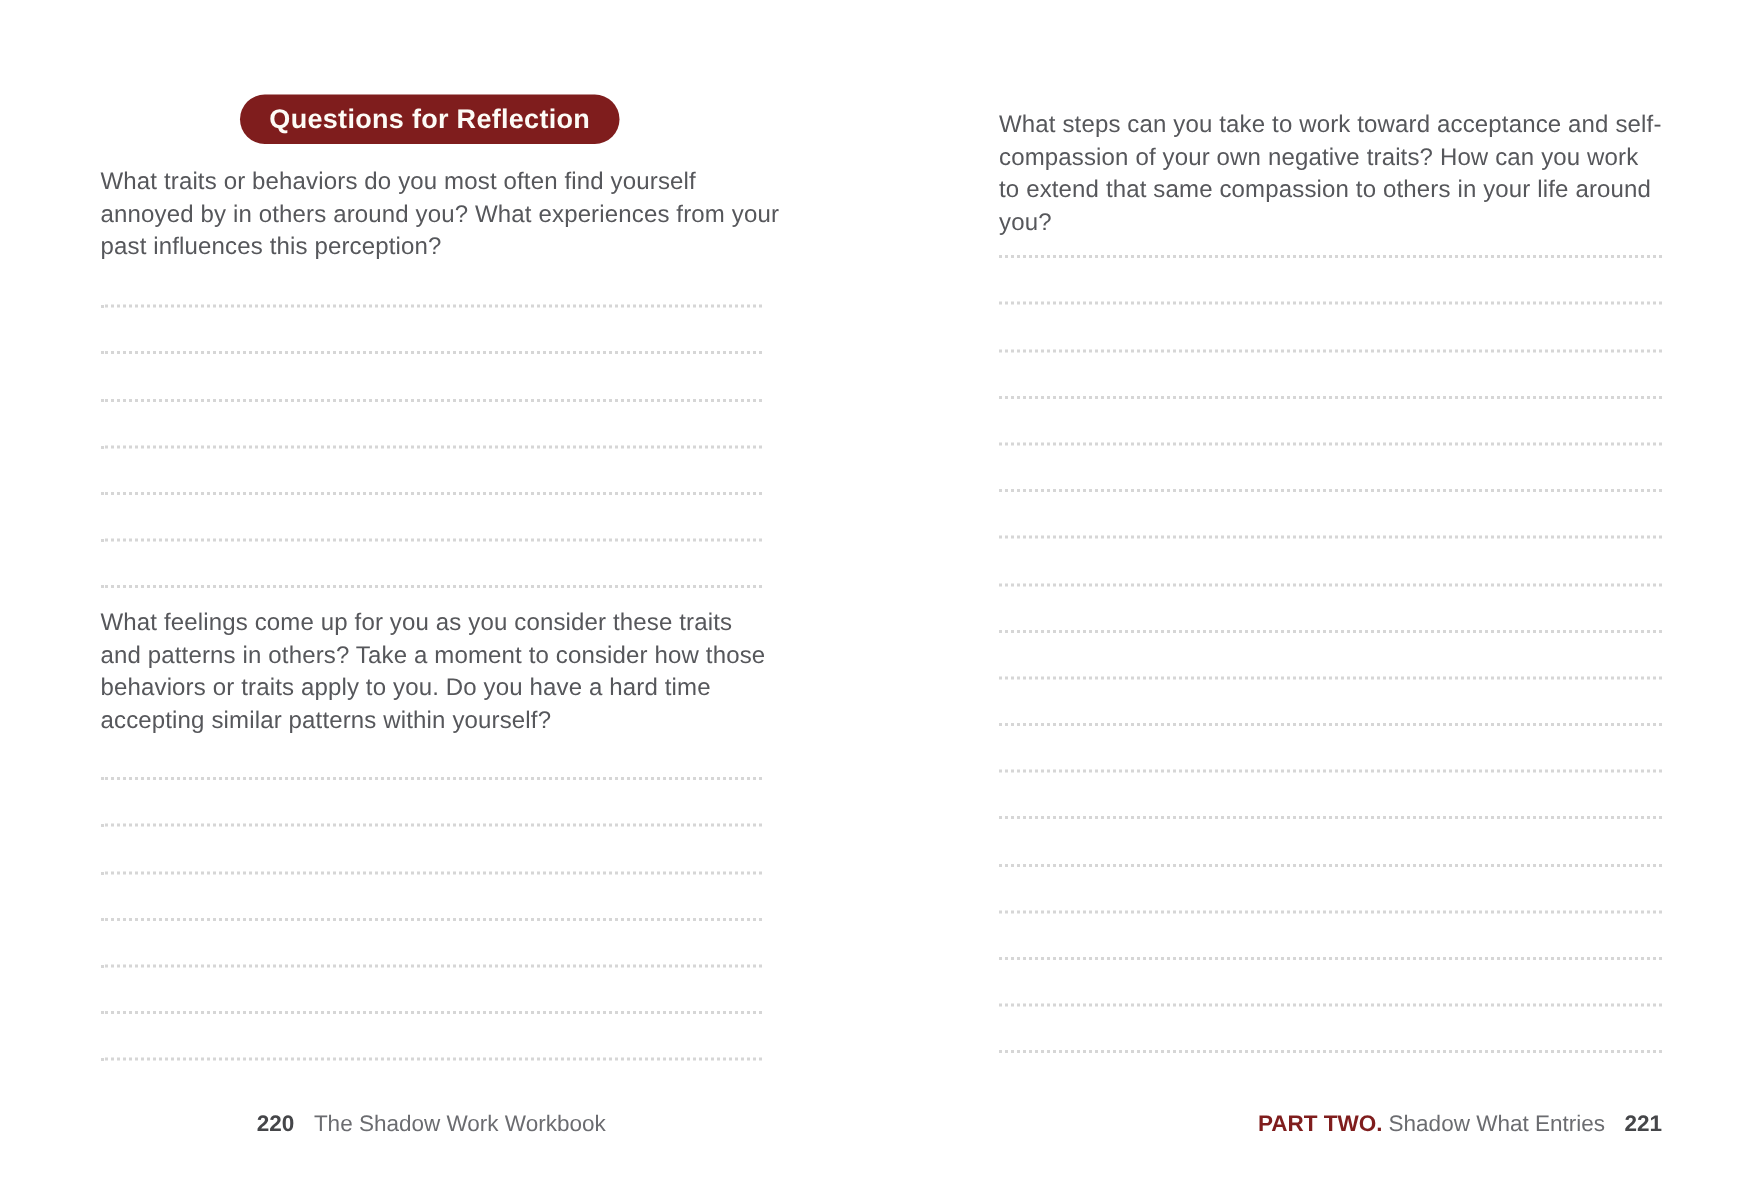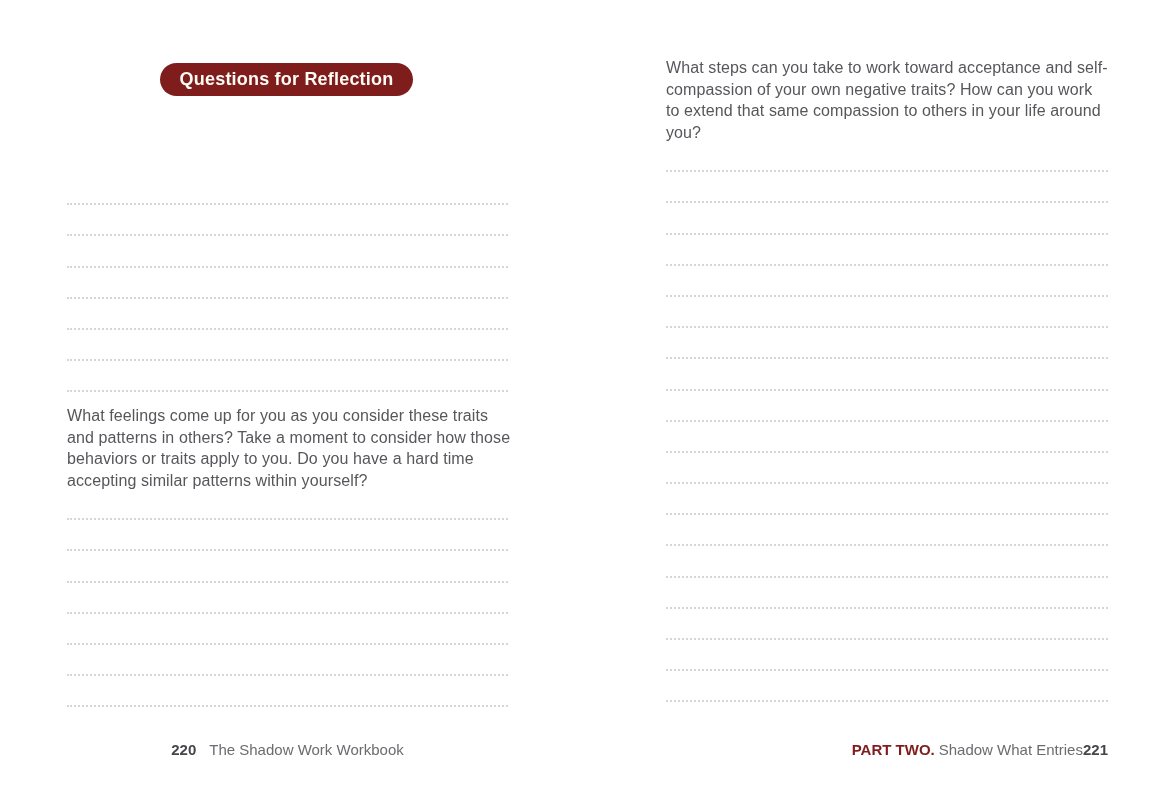--- a/index.html
+++ b/index.html
@@ -27,21 +27,21 @@
 
   .question {
     position: absolute;
     color: #56575b;
     font-size: 16px;
     line-height: 21.5px;
     white-space: pre-line;
     letter-spacing: 0.1px;
   }
   .page.left  .question { left: 67px; width: 480px; }
-  .page.right .question { left: 80px; width: 480px; }
+  .page.right .question { left: 80px; width: 480px; margin-top: 16px; }
   .q1 { top: 111px; }
   .q2 { top: 405px; }
   .q3 { top: 57px; }
 
   .lines { position: absolute; }
   .page.left  .lines { left: 67px; width: 441px; }
   .page.right .lines { left: 80px; width: 442px; }
   #lines-1 { top: 174px; }
   #lines-2 { top: 489px; }
   #lines-3 { top: 141px; }
@@ -52,33 +52,36 @@
 
   .footer {
     position: absolute; top: 741px;
     font-size: 15px;
     color: #6b6c70;
   }
   .page.left  .footer { left: 67px; width: 441px; text-align: center; }
   .page.right .footer { left: 80px; width: 442px; text-align: right; }
   .footer .pagenum { font-weight: bold; color: #454649; }
   .footer-left .pagenum { margin-right: 13px; }
-  .footer-right .pagenum { }
+  .footer-right .pagenum { margin-left: 13px; }
   .footer .part { font-weight: bold; color: #7f1d1d; margin-right: 4px; }
 </style>
 </head>
 <body>
 
 <div class="spread">
 
   <section class="page left">
     <div class="badge" style="background: #7f1d1d; color: rgb(253, 251, 246);">
       <span>Questions for Reflection</span>
     </div>
 
+    <p class="question q1">What traits or behaviors do you most often find yourself
+annoyed by in others around you? What experiences from your
+past influences this perception?</p>
 
     <div class="lines" id="lines-1">
         <div class="row"></div>
         <div class="row"></div>
         <div class="row"></div>
         <div class="row"></div>
         <div class="row"></div>
         <div class="row"></div>
         <div class="row"></div>
       </div>

